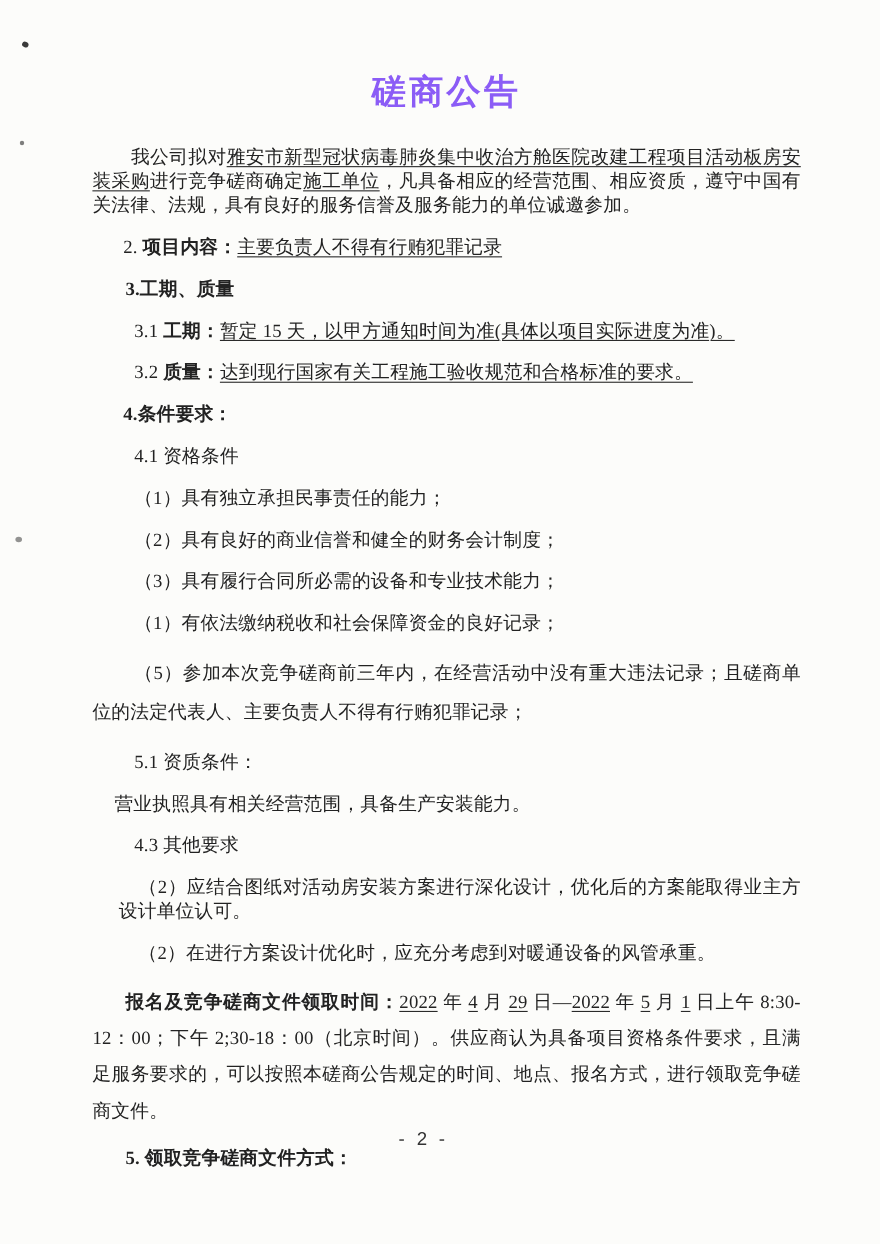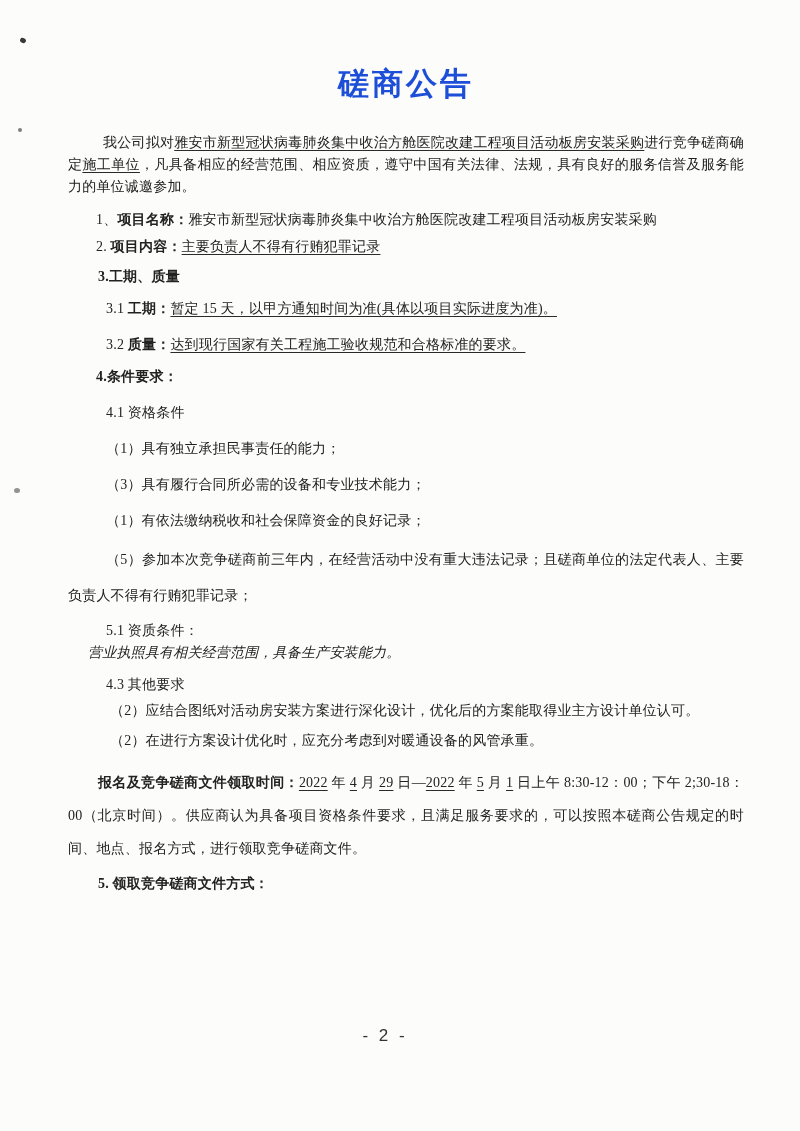--- a/index.html
+++ b/index.html
@@ -19,35 +19,35 @@
     right: 56px;
     top: 0;
   }
   .title {
     margin: 64px 0 0 0;
     font-size: 31px;
     line-height: 40px;
     font-weight: 700;
     text-align: center;
     letter-spacing: 3px;
-    color: #1d4ed8;
+    color: #8b5cf6;
   }
   .para {
-    margin: 0;
-    font-size: 14px;
+    margin: 16px;
+    font-size: 17px;
     line-height: 22px;
     letter-spacing: 0.2px;
   }
   .just { text-align: justify; }
   .b { font-weight: 700; }
   .u { text-decoration: underline; text-underline-offset: 3px; text-decoration-thickness: 1.2px; text-decoration-color: #2a2a2a; }
   .lh28 { line-height: 28px; }
   .lh33 { line-height: 33px; }
   .lh36 { line-height: 36px; }
-  .ind20 { text-indent: 20px; font-style: italic; }
+  .ind20 { text-indent: 20px; }
   .ind28 { text-indent: 28px; }
   .ind30 { text-indent: 30px; }
   .ind35 { text-indent: 35px; }
   .ind38 { text-indent: 38px; }
   .hang { padding-left: 24px; text-indent: 18px; }
   .mt2 { margin-top: 2px; }  .mt4 { margin-top: 4px; }
   .mt6 { margin-top: 6px; }  .mt8 { margin-top: 8px; }
   .mt10 { margin-top: 10px; } .mt14 { margin-top: 14px; }
   .mt28 { margin-top: 28px; }
   .page-number {
@@ -73,35 +73,35 @@
   <span class="speck s1"></span>
   <span class="speck s2"></span>
   <span class="speck s3"></span>
 
   <div class="content">
 
     <h1 class="title">磋商公告</h1>
 
     <p class="para just ind35 mt28"><span>我公司拟对</span><span class="u">雅安市新型冠状病毒肺炎集中收治方舱医院改建工程项目活动板房安装采购</span><span>进行竞争磋商确定</span><span class="u">施工单位</span><span>，凡具备相应的经营范围、相应资质，遵守中国有关法律、法规，具有良好的服务信誉及服务能力的单位诚邀参加。</span></p>
 
-    <p class="para just ind28 lh28 mt8"><span>1、</span><span class="b">项目名称：</span><span>雅安市新型冠状病毒肺炎集中收治方舱医院改建工程项目活动板房安装采购</span></p>
 
     <p class="para ind28 mt2"><span>2. </span><span class="b">项目内容：</span><span class="u">主要负责人不得有行贿犯罪记录</span></p>
 
     <p class="para ind30 mt8"><span class="b">3.</span><span class="b">工期、质量</span></p>
 
     <p class="para ind38 mt10"><span>3.1 </span><span class="b">工期：</span><span class="u">暂定 15 天，以甲方通知时间为准(具体以项目实际进度为准)。</span></p>
 
     <p class="para ind38 mt14"><span>3.2 </span><span class="b">质量：</span><span class="u">达到现行国家有关工程施工验收规范和合格标准的要求。</span></p>
 
     <p class="para ind28 mt10"><span class="b">4.</span><span class="b">条件要求：</span></p>
 
     <p class="para ind38 mt14">4.1 资格条件</p>
 
     <p class="para ind38 mt14">（1）具有独立承担民事责任的能力；</p>
+    <p class="para ind38 mt14">（2）具有良好的商业信誉和健全的财务会计制度；</p>
     <p class="para ind38 mt14">（3）具有履行合同所必需的设备和专业技术能力；</p>
     <p class="para ind38 mt14">（1）有依法缴纳税收和社会保障资金的良好记录；</p>
     <p class="para just ind38 lh36 mt10">（5）参加本次竞争磋商前三年内，在经营活动中没有重大违法记录；且磋商单位的法定代表人、主要负责人不得有行贿犯罪记录；</p>
 
     <p class="para ind38 mt6">5.1 资质条件：</p>
     <p class="para ind20">营业执照具有相关经营范围，具备生产安装能力。</p>
 
     <p class="para ind38 mt10">4.3 其他要求</p>
     <p class="para just hang mt4">（2）应结合图纸对活动房安装方案进行深化设计，优化后的方案能取得业主方设计单位认可。</p>
     <p class="para hang mt8">（2）在进行方案设计优化时，应充分考虑到对暖通设备的风管承重。</p>

